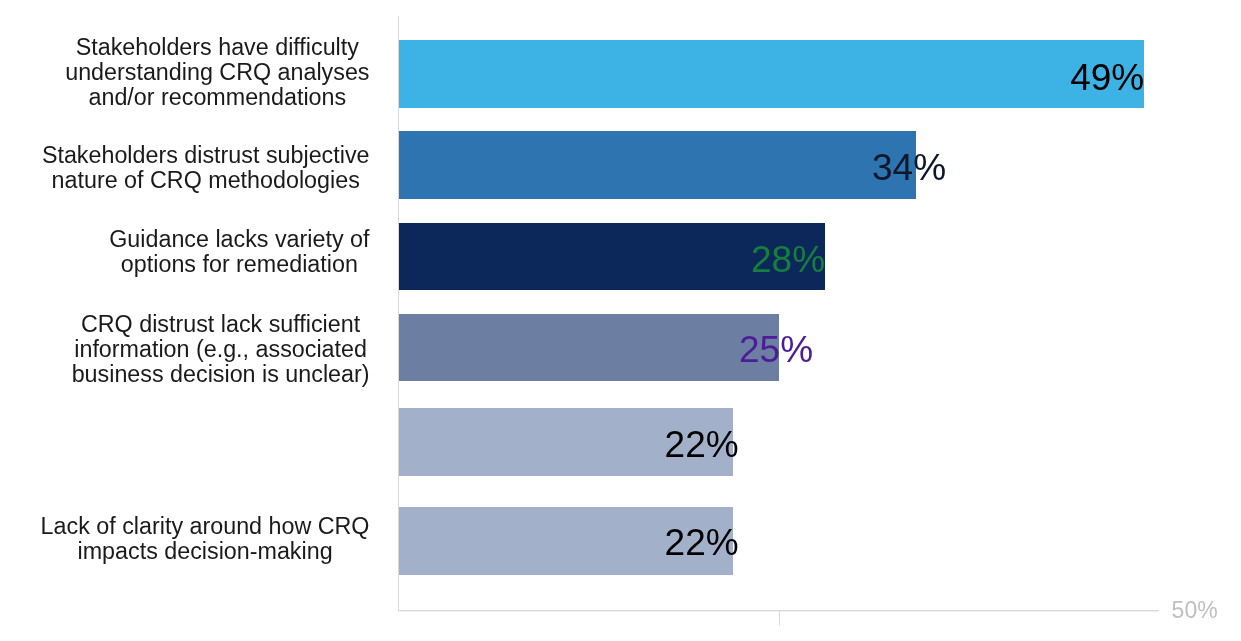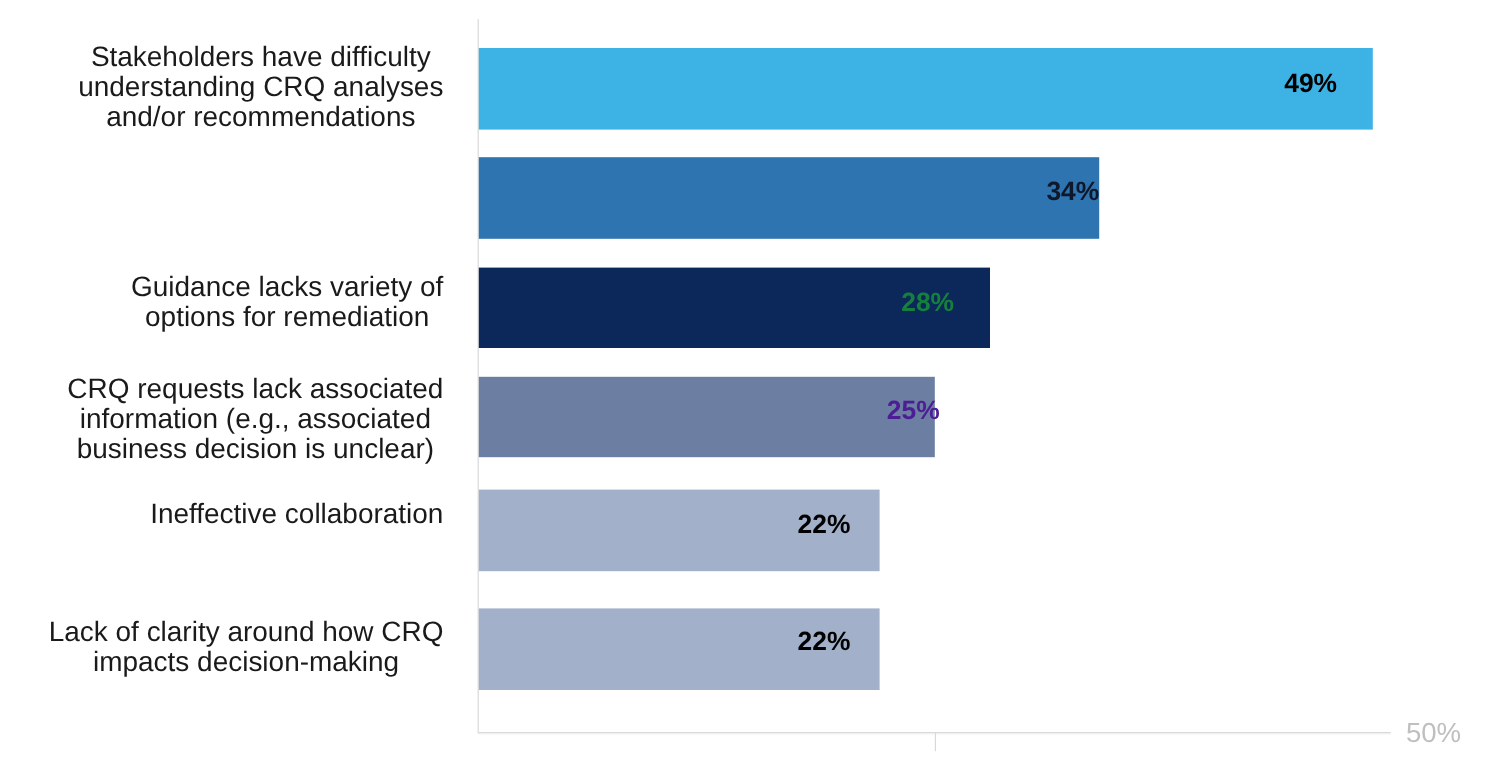--- a/index.html
+++ b/index.html
@@ -37,22 +37,22 @@
   
   .bar {
     position: absolute;
     left: 398.6px;
   }
 
   
   .bar-value {
     position: absolute;
     transform: translateZ(0);
-    font-weight: bold;
-    font-size: 22px;
+    font-weight: normal;
+    font-size: 37px;
     line-height: 1;
     white-space: nowrap;
   }
 
   
   .axis-y {
     position: absolute;
     left: 398px;
     top: 16px;
     width: 1.2px;
@@ -89,26 +89,27 @@
 <div id="chart">
 
   <div class="axis-y"></div>
   <div class="axis-x"></div>
   <div class="tick" style="left:779px"></div>
   <div class="tick-label" style="left:1171.6px; top:599.2px">50%</div>
 
   <div class="cat-label" style="top:35px">Stakeholders have difficulty
 understanding CRQ analyses
 and/or recommendations</div>
+  <div class="cat-label" style="top:143px">Stakeholders distrust subjective
+nature of CRQ methodologies</div>
   <div class="cat-label" style="top:227px">Guidance lacks variety of
 options for remediation</div>
-  <div class="cat-label" style="top:312px">CRQ requests lack associated
+  <div class="cat-label" style="top:312px">CRQ distrust lack sufficient
 information (e.g., associated
 business decision is unclear)</div>
-  <div class="cat-label" style="top:416px">Ineffective collaboration</div>
   <div class="cat-label" style="top:514px">Lack of clarity around how CRQ
 impacts decision-making</div>
 
   <div class="bar" style="top:40px; height:67.6px; width:745.78px; background:#3db3e5"></div>
   <div class="bar" style="top:130.6px; height:68.1px; width:517.48px; background:#2e74b0"></div>
   <div class="bar" style="top:223.1px; height:67.2px; width:426.16px; background:#0c2759"></div>
   <div class="bar" style="top:314.1px; height:67.2px; width:380.50px; background:#6c7ea1"></div>
   <div class="bar" style="top:408.1px; height:67.6px; width:334.84px; background:#a2b1c9"></div>
   <div class="bar" style="top:507.2px; height:67.5px; width:334.84px; background:#a2b1c9"></div>
 

